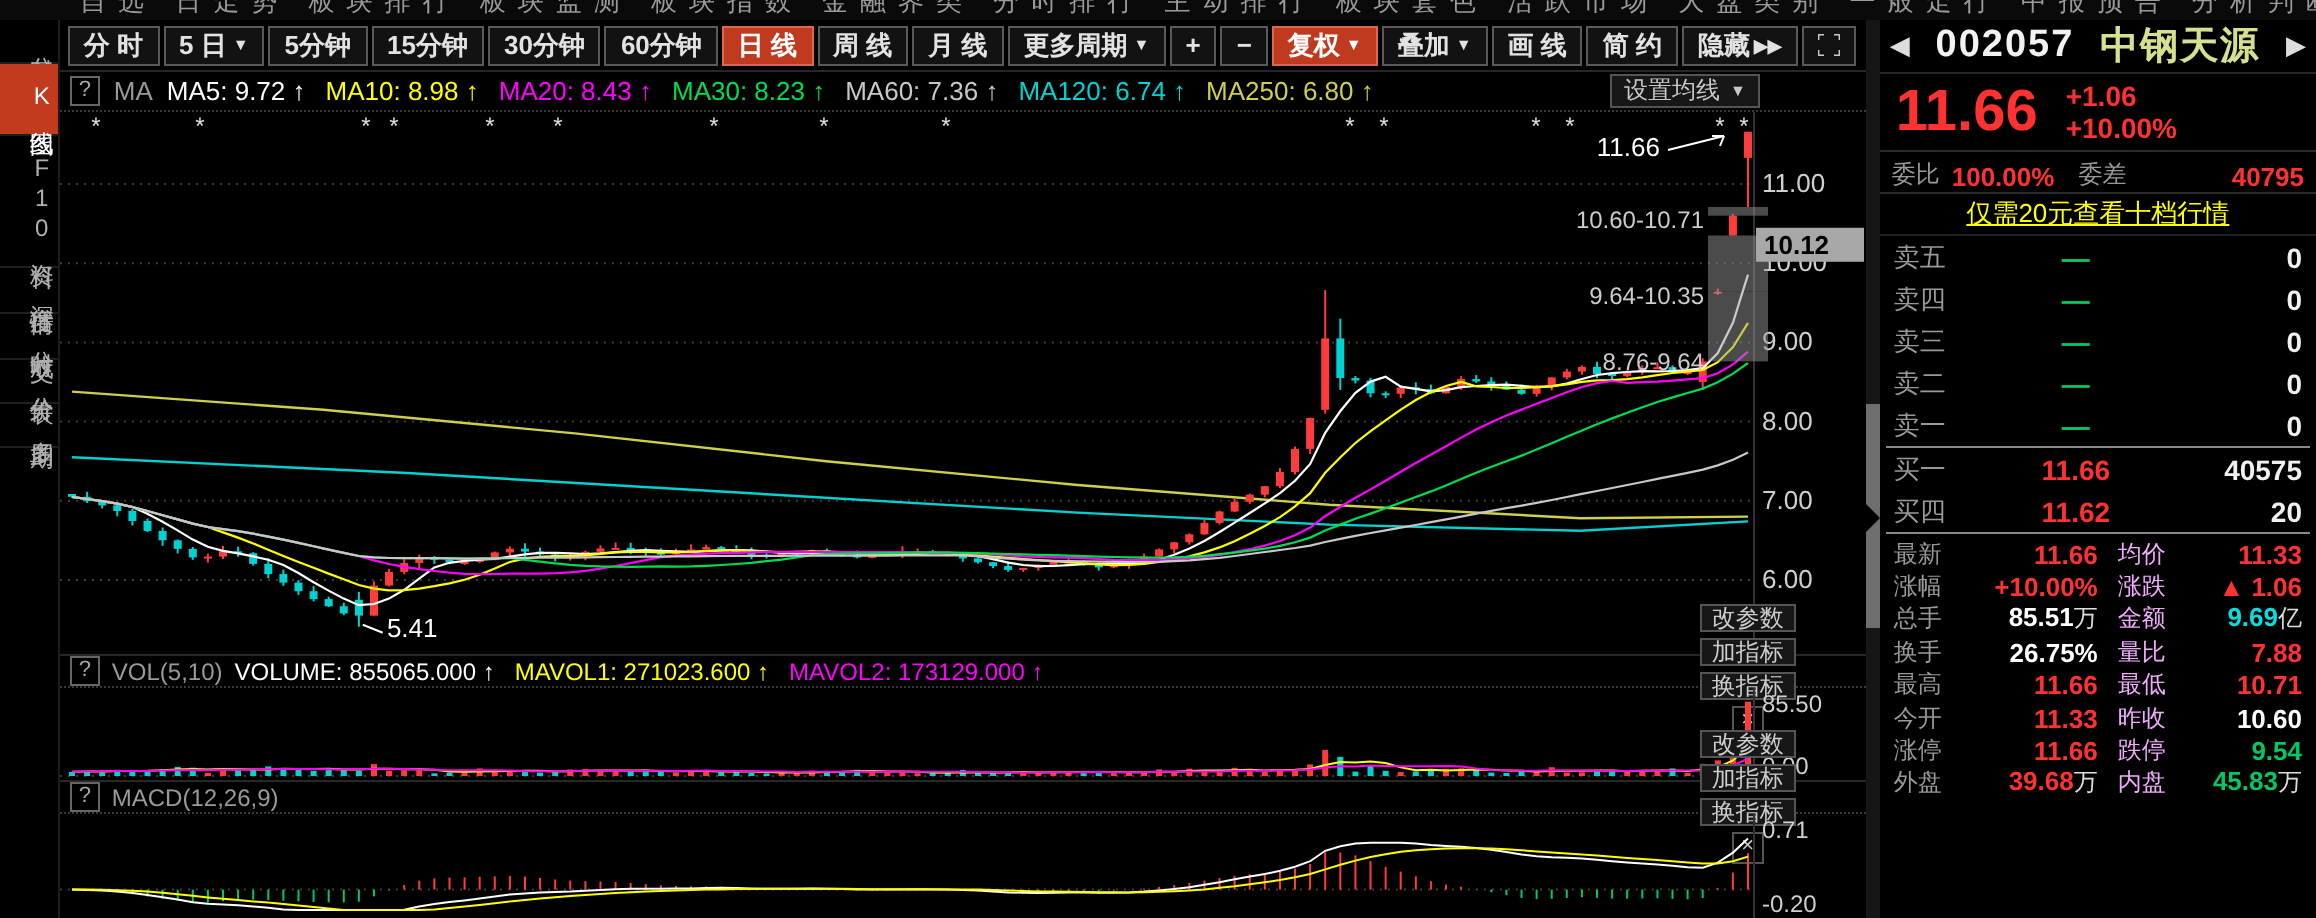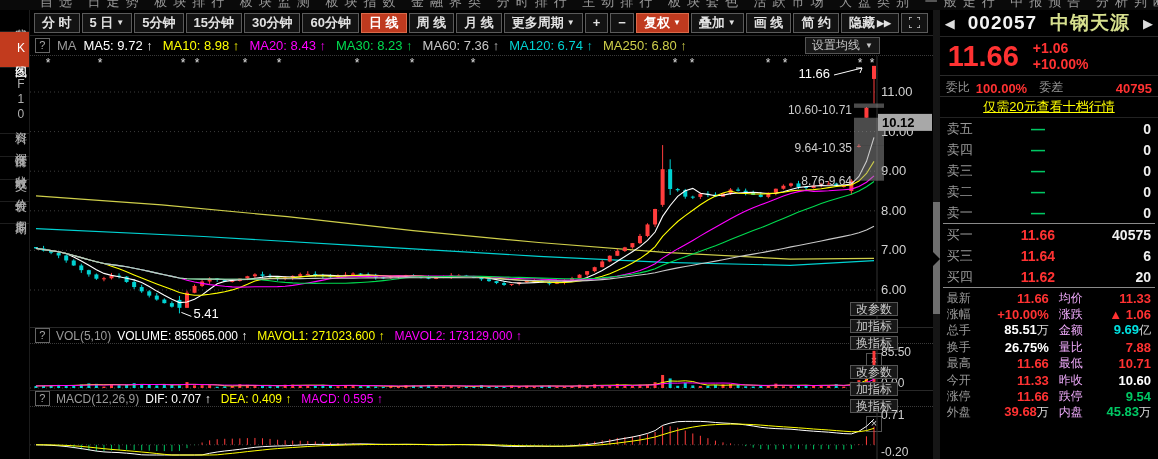--- a/index.html
+++ b/index.html
@@ -526,21 +526,20 @@
           <line x1="836.4504504504505" y1="44" x2="836.4504504504505" y2="24" stroke="#ff3c3c" stroke-width="3"></line>
           <line x1="844" y1="44" x2="844" y2="6.826086956521735" stroke="#ff3c3c" stroke-width="3"></line>
           <polyline points="6.0,41.9 13.5,41.8 21.1,41.7 28.6,41.5 36.2,41.5 43.7,41.4 51.3,41.1 58.8,40.7 66.4,40.5 73.9,40.7 81.5,40.5 89.0,40.6 96.6,40.8 104.1,40.7 111.7,40.4 119.2,40.5 126.8,40.5 134.3,40.4 141.9,40.8 149.4,40.8 157.0,40.4 164.5,40.4 172.1,40.6 179.6,40.6 187.2,40.9 194.7,41.7 202.3,41.9 209.8,41.7 217.4,41.6 224.9,41.5 232.5,41.4 240.0,41.4 247.6,41.7 255.1,41.6 262.7,41.4 270.2,41.3 277.8,41.2 285.3,41.2 292.9,41.2 300.4,41.5 308.0,41.6 315.5,41.5 323.1,41.5 330.6,41.7 338.2,41.7 345.7,41.7 353.3,42.0 360.8,42.2 368.4,42.3 375.9,42.2 383.5,42.0 391.0,41.9 398.6,41.6 406.1,41.5 413.7,41.7 421.2,41.8 428.8,41.9 436.3,42.2 443.9,42.4 451.4,42.1 459.0,42.2 466.5,42.2 474.1,42.2 481.6,42.0 489.2,42.2 496.7,42.1 504.3,42.1 511.8,42.0 519.4,42.0 526.9,42.0 534.5,42.1 542.0,42.1 549.6,41.9 557.1,41.9 564.7,41.5 572.2,41.3 579.8,41.2 587.3,41.1 594.9,40.9 602.4,41.2 610.0,41.1 617.5,40.9 625.1,40.5 632.6,38.5 640.2,37.0 647.7,37.2 655.3,36.8 662.8,37.5 670.4,39.7 677.9,41.1 685.5,40.9 693.0,41.3 700.6,41.0 708.1,40.8 715.7,40.9 723.2,41.2 730.8,41.4 738.3,41.7 745.9,41.5 753.4,41.4 761.0,41.4 768.5,41.3 776.1,41.2 783.6,41.6 791.2,41.4 798.7,41.3 806.3,41.2 813.8,41.5 821.4,40.7 828.9,39.7 836.5,36.2 844.0,29.5" fill="none" stroke="#ffff00" stroke-width="1"></polyline>
           <polyline points="6.0,41.9 13.5,41.8 21.1,41.7 28.6,41.5 36.2,41.5 43.7,41.5 51.3,41.3 58.8,41.1 66.4,41.0 73.9,41.1 81.5,40.9 89.0,40.9 96.6,40.8 104.1,40.6 111.7,40.5 119.2,40.5 126.8,40.5 134.3,40.6 141.9,40.7 149.4,40.6 157.0,40.4 164.5,40.4 172.1,40.5 179.6,40.7 187.2,40.9 194.7,41.1 202.3,41.1 209.8,41.1 217.4,41.1 224.9,41.2 232.5,41.6 240.0,41.6 247.6,41.7 255.1,41.6 262.7,41.4 270.2,41.4 277.8,41.3 285.3,41.4 292.9,41.4 300.4,41.4 308.0,41.5 315.5,41.4 323.1,41.3 330.6,41.5 338.2,41.6 345.7,41.6 353.3,41.8 360.8,41.8 368.4,42.0 375.9,41.9 383.5,41.9 391.0,41.9 398.6,41.9 406.1,41.9 413.7,41.9 421.2,41.9 428.8,41.9 436.3,41.9 443.9,41.9 451.4,41.9 459.0,42.0 466.5,42.1 474.1,42.2 481.6,42.2 489.2,42.2 496.7,42.1 504.3,42.1 511.8,42.1 519.4,42.0 526.9,42.1 534.5,42.1 542.0,42.1 549.6,41.9 557.1,41.9 564.7,41.8 572.2,41.7 579.8,41.7 587.3,41.5 594.9,41.4 602.4,41.4 610.0,41.2 617.5,41.1 625.1,40.8 632.6,39.7 640.2,39.1 647.7,39.2 655.3,38.8 662.8,39.0 670.4,39.1 677.9,39.1 685.5,39.1 693.0,39.0 700.6,39.2 708.1,40.2 715.7,41.0 723.2,41.1 730.8,41.4 738.3,41.4 745.9,41.1 753.4,41.2 761.0,41.3 768.5,41.4 776.1,41.4 783.6,41.5 791.2,41.4 798.7,41.4 806.3,41.2 813.8,41.3 821.4,41.2 828.9,40.6 836.5,38.7 844.0,35.3" fill="none" stroke="#ff00ff" stroke-width="1"></polyline>
           <text x="851" y="12" fill="#d0d0d0" font-size="12">85.50</text>
           <text x="851" y="43" fill="#d0d0d0" font-size="12">0.00</text>
         </svg>
       <div class="pane-header">
         <span class="help-box">?</span>
         <span class="ph-name">MACD(12,26,9)</span>
-        <span id="macdItems"><span class="ph-item" style="color: rgb(255, 255, 255); margin-right: 10px;">DIF: 0.707 ↑</span><span class="ph-item" style="color: rgb(255, 255, 0); margin-right: 10px;">DEA: 0.409 ↑</span><span class="ph-item" style="color: rgb(255, 0, 255); margin-right: 10px;">MACD: 0.595 ↑</span></span>
         <span class="ph-buttons" id="macdBtns">
             <button class="ph-btn">改参数</button>
             <button class="ph-btn">加指标</button>
             <button class="ph-btn">换指标</button>
             <span class="ph-close">×</span>
           </span>
       </div>
       <svg id="macdChart" width="903" height="52">
           <line x1="0" y1="37.80582524271845" x2="845" y2="37.80582524271845" stroke="#3c3c3c" stroke-dasharray="1 3"></line>
           <line x1="847" y1="0" x2="847" y2="52" stroke="#333"></line>
@@ -715,25 +714,20 @@
           </div>
         </div>
       <div class="q-sep"></div>
       <div class="q-rows" id="bidRows">
           <div class="q-row">
             <span class="lab">买一</span>
             <span class="mid" style="color: rgb(255, 50, 50);">11.66</span>
             <span class="vol">40575</span>
           </div>
           <div class="q-row">
-            <span class="lab">买三</span>
-            <span class="mid" style="color: rgb(255, 50, 50);">11.64</span>
-            <span class="vol">6</span>
-          </div>
-          <div class="q-row">
             <span class="lab">买四</span>
             <span class="mid" style="color: rgb(255, 50, 50);">11.62</span>
             <span class="vol">20</span>
           </div>
         </div>
       <div class="q-sep"></div>
       <div class="q-stats" id="statRows">
           <div class="q-srow">
             <span class="sl">最新</span>
             <span class="sv" style="color: rgb(255, 50, 50);">11.66</span>

